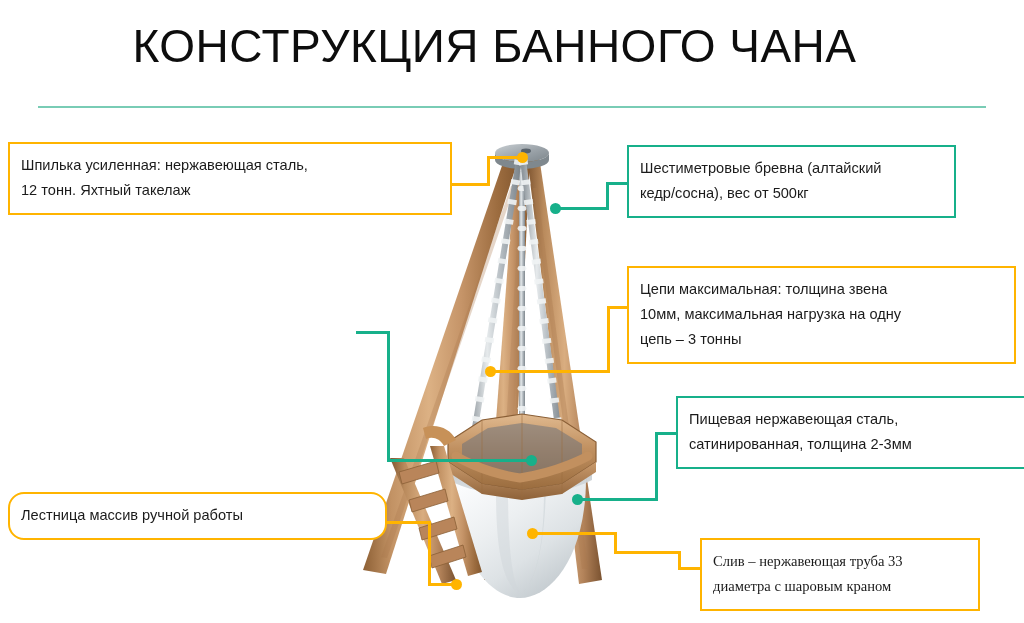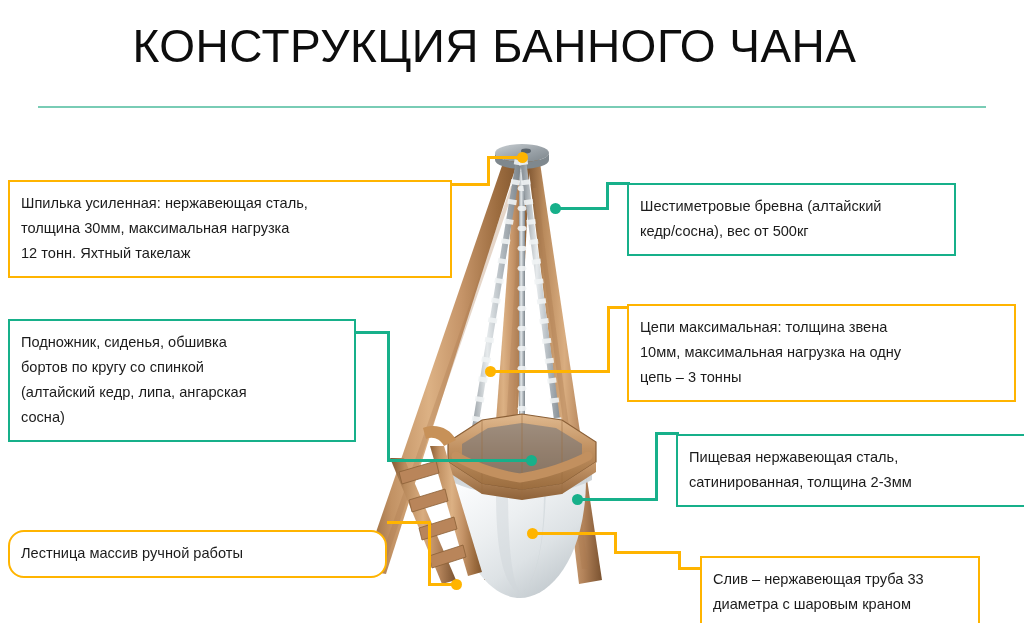--- a/index.html
+++ b/index.html
@@ -50,21 +50,20 @@
     box-sizing: border-box;
     background: #ffffff;
     border: 2px solid #ffb400;
     padding: 9px 11px 10px 11px;
     font-size: 14.6px;
     line-height: 25px;
     color: #1b1b1b;
     text-align: justify;
     text-justify: inter-word;
     z-index: 6;
-    margin-top: 38px;
   }
   .callout.teal { border-color: #17b08a; }
   .callout span { display: block; }
   .callout .last { text-align: left; }
 
   
   .lead {
     position: absolute;
     background: #ffb400;
     z-index: 5;
@@ -237,43 +236,36 @@
           <path d="M89,400 L124,389 L127,401 L92,412 Z"></path>
           <path d="M99,428 L133,417 L136,429 L102,440 Z"></path>
         </g>
         <path d="M93,300 C106,295 120,300 126,312 L114,318 C110,310 102,308 96,311 Z" fill="#c79158"></path>
       </g>
     </svg>
   </div>
 
   <div class="callout" style="left:8px; top:142px; width:444px;">
     <span>Шпилька усиленная: нержавеющая сталь,</span>
-    <span>толщина 30мм, максимальная нагрузка</span>
     <span class="last">12 тонн. Яхтный такелаж</span>
   </div>
   <div class="lead" style="left:452px; top:183px; width:38px; height:3px;"></div>
   <div class="lead" style="left:487px; top:156px; width:3px; height:30px;"></div>
   <div class="lead" style="left:487px; top:156px; width:38px; height:3px;"></div>
   <div class="dot" style="left:517px; top:152px;"></div>
 
   <div class="callout teal" style="left:627px; top:145px; width:329px;">
     <span>Шестиметровые бревна (алтайский</span>
     <span class="last">кедр/сосна), вес от 500кг</span>
   </div>
   <div class="lead teal" style="left:606px; top:182px; width:24px; height:3px;"></div>
   <div class="lead teal" style="left:606px; top:182px; width:3px; height:28px;"></div>
   <div class="lead teal" style="left:560px; top:207px; width:48px; height:3px;"></div>
   <div class="dot teal" style="left:550px; top:203px;"></div>
 
-  <div class="callout teal" style="left:8px; top:281px; width:348px;">
-    <span>Подножник, сиденья, обшивка</span>
-    <span>бортов по кругу со спинкой</span>
-    <span>(алтайский кедр, липа, ангарская</span>
-    <span class="last">сосна)</span>
-  </div>
   <div class="lead teal" style="left:356px; top:331px; width:34px; height:3px;"></div>
   <div class="lead teal" style="left:387px; top:331px; width:3px; height:130px;"></div>
   <div class="lead teal" style="left:387px; top:459px; width:146px; height:3px;"></div>
   <div class="dot teal" style="left:526px; top:455px;"></div>
 
   <div class="callout" style="left:627px; top:266px; width:389px;">
     <span>Цепи максимальная: толщина звена</span>
     <span>10мм, максимальная нагрузка на одну</span>
     <span class="last">цепь – 3 тонны</span>
   </div>
@@ -292,21 +284,21 @@
   <div class="dot teal" style="left:572px; top:494px;"></div>
 
   <div class="callout" style="left:8px; top:492px; width:379px;border-radius:16px;">
     <span>Лестница массив ручной работы</span>
   </div>
   <div class="lead" style="left:387px; top:521px; width:44px; height:3px;"></div>
   <div class="lead" style="left:428px; top:521px; width:3px; height:64px;"></div>
   <div class="lead" style="left:428px; top:583px; width:30px; height:3px;"></div>
   <div class="dot" style="left:451px; top:579px;"></div>
 
-  <div class="callout" style="left:700px; top:518px; width:280px;">
+  <div class="callout" style="left:700px; top:538px; width:280px;font-family:Liberation Serif, serif;">
     <span>Слив – нержавеющая труба 33</span>
     <span class="last">диаметра с шаровым краном</span>
   </div>
   <div class="lead" style="left:678px; top:567px; width:24px; height:3px;"></div>
   <div class="lead" style="left:678px; top:551px; width:3px; height:19px;"></div>
   <div class="lead" style="left:614px; top:551px; width:66px; height:3px;"></div>
   <div class="lead" style="left:614px; top:532px; width:3px; height:22px;"></div>
   <div class="lead" style="left:536px; top:532px; width:80px; height:3px;"></div>
   <div class="dot" style="left:527px; top:528px;"></div>
 

